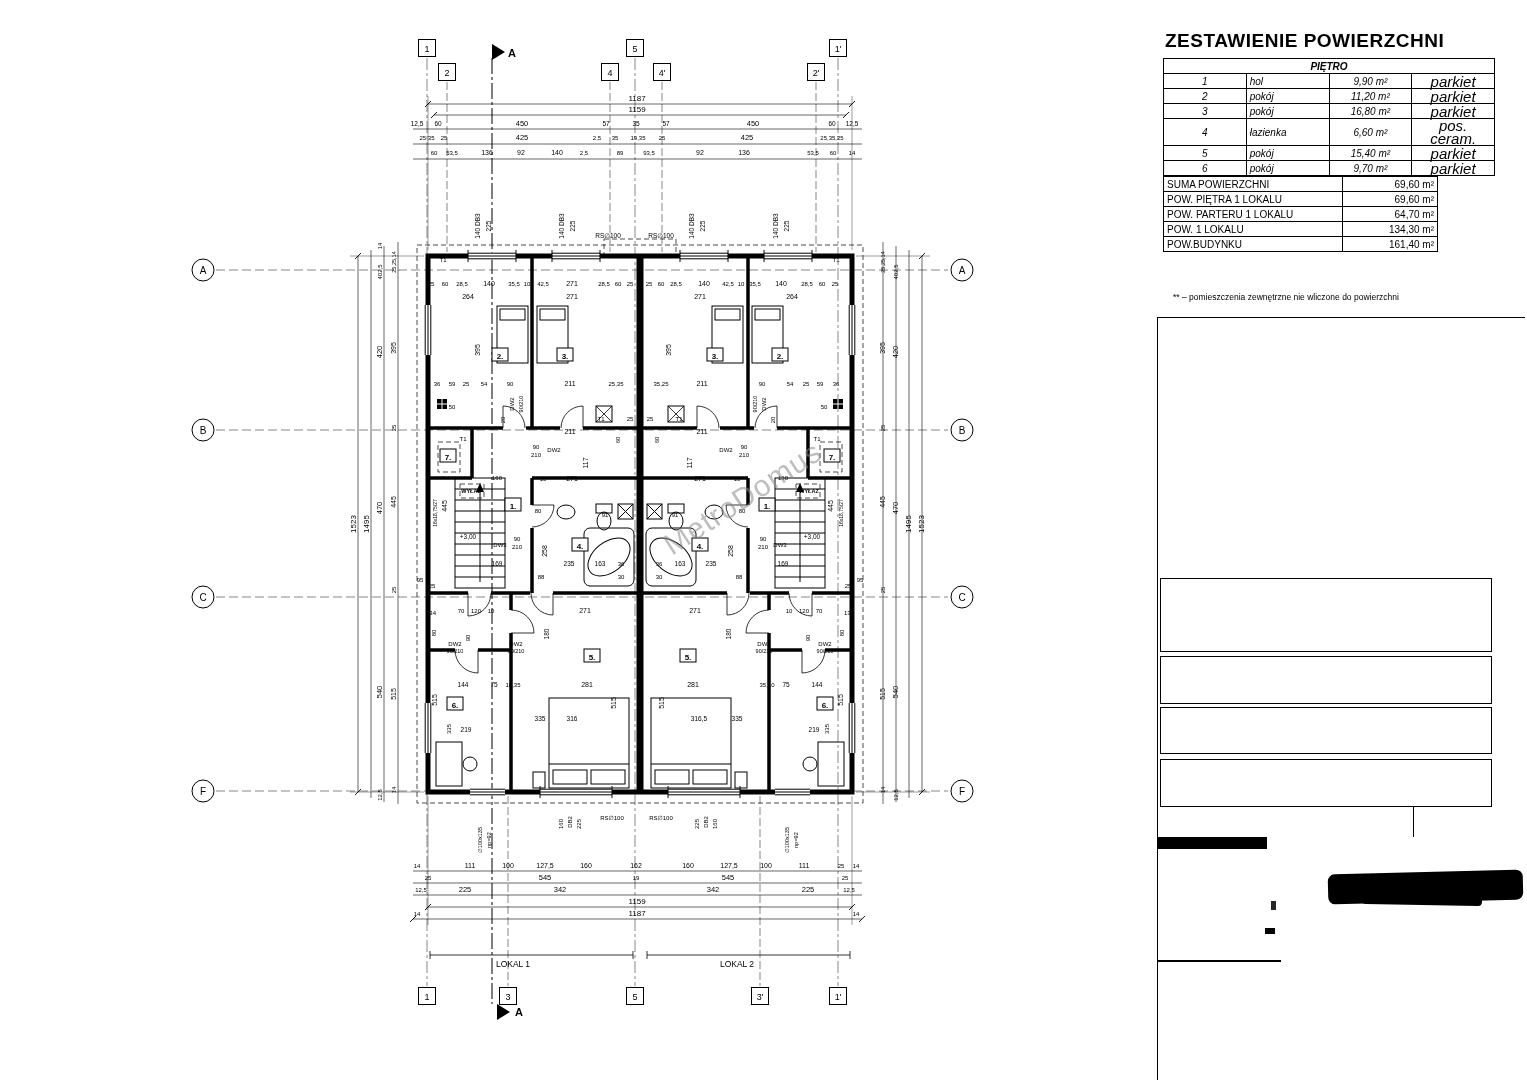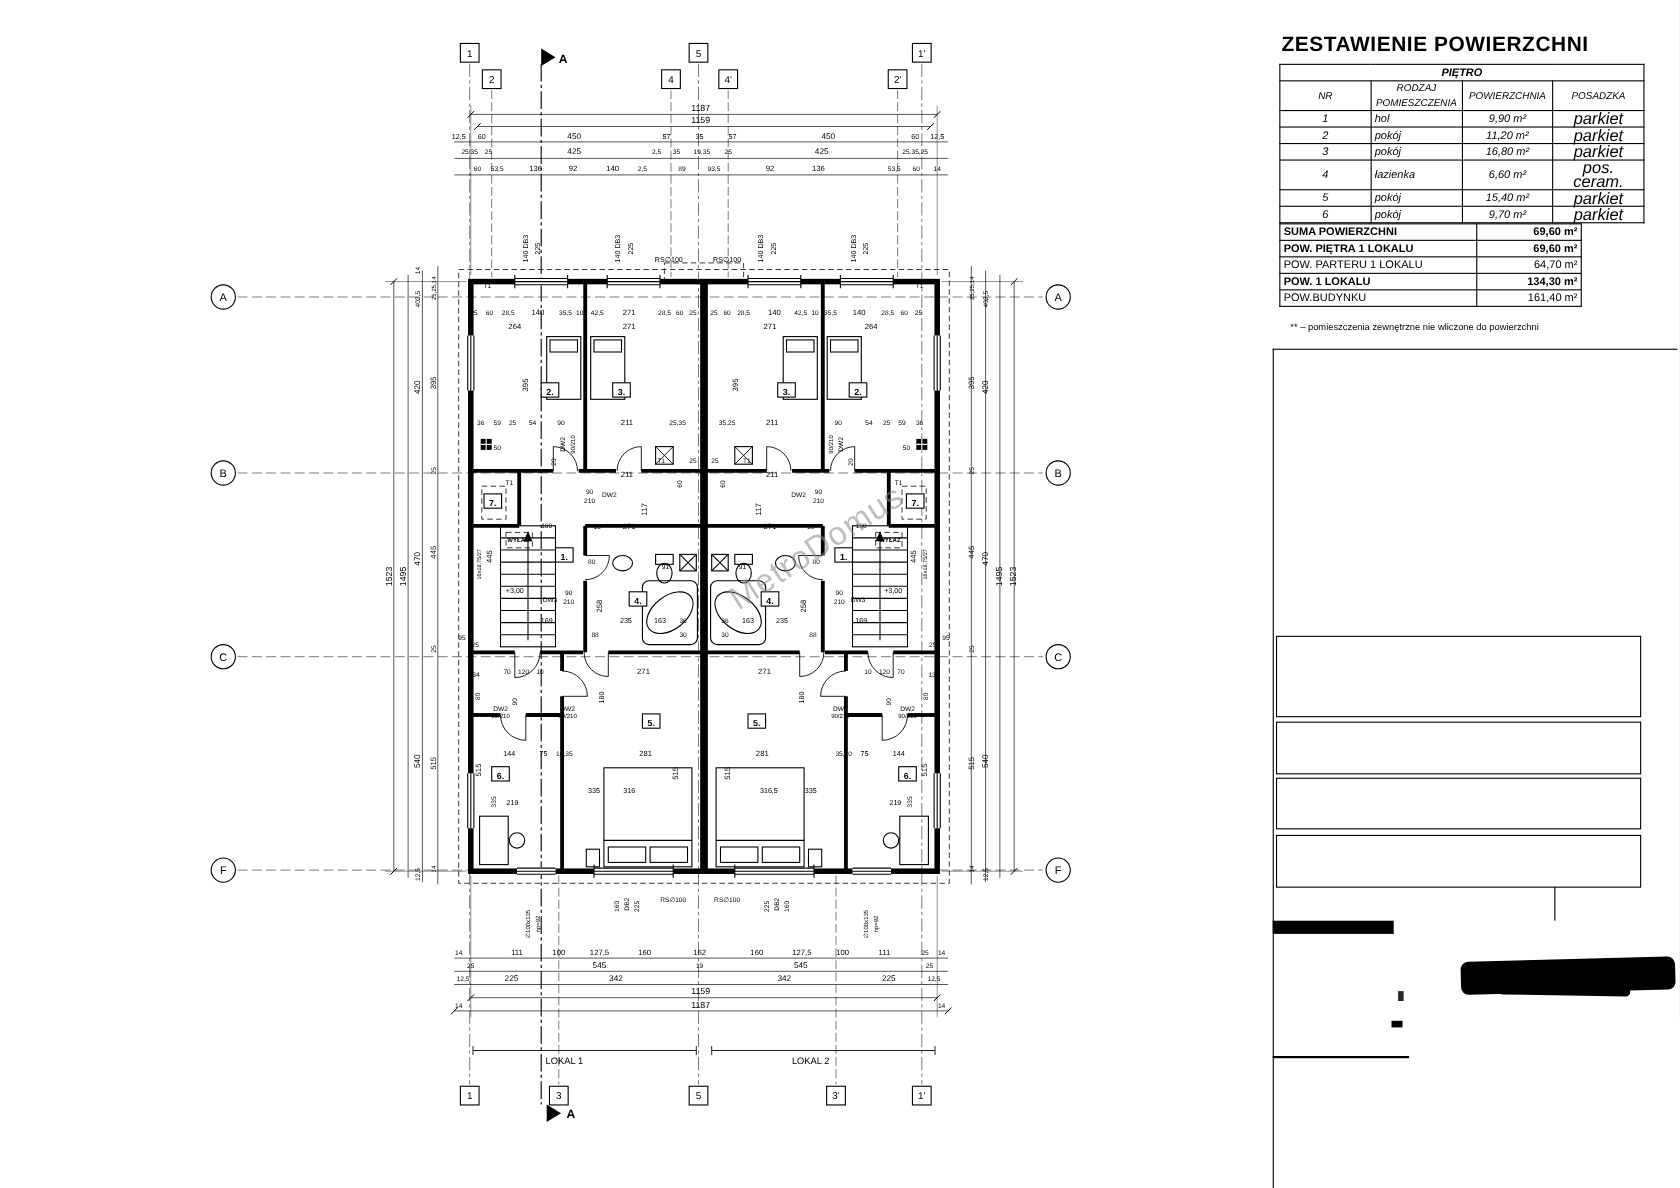--- a/index.html
+++ b/index.html
@@ -22,21 +22,21 @@
   .areas .h-storey{text-align:center;font-weight:bold;}
   .areas th{font-weight:normal;font-size:9px;text-align:center;}
   .c-nr{width:22px;text-align:center;}
   .c-room{width:148px;text-align:left;}
   .c-area{width:90px;text-align:center;}
   .c-floor{width:56px;text-align:center;font-size:15px;}
   .summary{width:270px;table-layout:fixed;}
   .summary td{border:1px solid #000;height:14px;line-height:13px;padding:0 3px;}
   .s-label{width:172px;text-align:left;}
   .s-value{width:88px;text-align:right;}
-  tr.bold td{font-weight:bold;margin-top:46px;}
+  tr.bold td{font-weight:normal;margin-top:46px;}
   .footnote{position:absolute;left:16px;top:292px;font-size:8.5px;}
   .tb-box{position:absolute;left:3px;width:330px;border:1px solid #000;background:#fff;}
   .box1{top:578px;height:72px;} .box2{top:656px;height:46px;}
   .box3{top:707px;height:45px;} .box4{top:759px;height:46px;}
   .blackbar{position:absolute;left:0;top:837px;width:110px;height:12px;background:#000;}
   .stamp-blob{position:absolute;left:171px;top:872px;width:195px;height:30px;background:#000;
               border-radius:7px;transform:rotate(-1.5deg);}
   .stamp-blob2{position:absolute;left:205px;top:896px;width:120px;height:9px;background:#000;
                border-radius:4px;transform:rotate(1deg);}
   .mark1{position:absolute;left:108px;top:928px;width:10px;height:6px;background:#000;}
@@ -629,26 +629,20 @@
     <div class="rp-vline"></div>
 
     <div class="table-wrap">
       <div class="tbl-title">ZESTAWIENIE POWIERZCHNI</div>
 
       <table class="areas">
         <tbody>
           <tr>
             <td class="h-storey" colspan="4">PIĘTRO</td>
           </tr>
-          <tr>
-            <th class="c-nr">NR</th>
-            <th class="c-room">RODZAJ POMIESZCZENIA</th>
-            <th class="c-area">POWIERZCHNIA</th>
-            <th class="c-floor">POSADZKA</th>
-          </tr>
         </tbody>
         <tbody>
             <tr>
               <td class="c-nr">1</td>
               <td class="c-room">hol</td>
               <td class="c-area">9,90 m²</td>
               <td class="c-floor">parkiet</td>
             </tr>
             <tr>
               <td class="c-nr">2</td>

